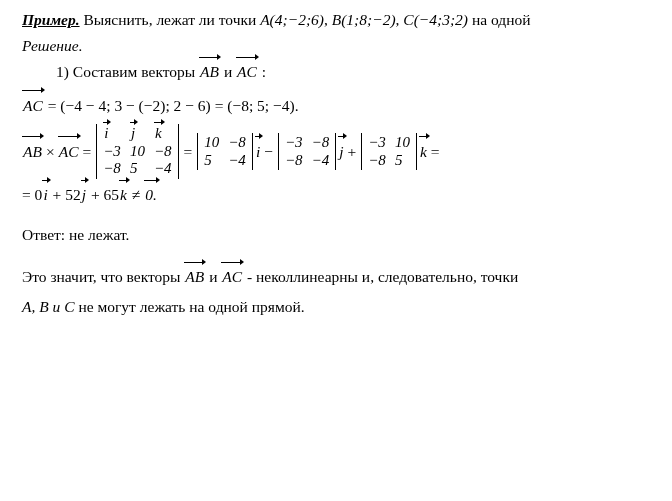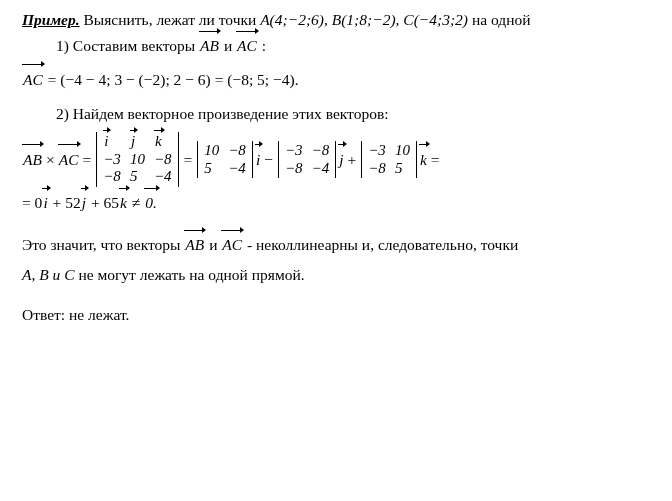--- a/index.html
+++ b/index.html
@@ -144,40 +144,37 @@
     <span class="line">
       <span class="underline-bi">Пример.</span>
       <span>Выяснить, лежат ли точки</span>
       <span class="it">A(4;−2;6)</span><span>,</span>
       <span class="it">B(1;8;−2)</span><span>,</span>
       <span class="it">C(−4;3;2)</span>
       <span>на одной</span>
     </span>
   </div>
 
+  <div class="para it">Решение.</div>
 
   <div class="para">
     <span class="indent"></span><span>1)</span>
     <span>Составим векторы</span>
     <span class="vec small"><span class="arw"></span><span>AB</span></span>
     <span>и</span>
     <span class="vec small"><span class="arw"></span><span>AC</span></span>
     <span>:</span>
   </div>
 
 
   <div class="para" style="margin-top:10px">
     <span class="vec"><span class="arw"></span><span>AC</span></span>
     <span>= (−4 − 4; 3 − (−2); 2 − 6) = (−8; 5; −4).</span>
   </div>
 
-  <div class="para" style="margin-top:10px">
-    <span class="indent"></span><span>2)</span>
-    <span>Найдем векторное произведение этих векторов:</span>
-  </div>
 
   <div class="eqrow">
     <span class="vec"><span class="arw"></span><span>AB</span></span>
     <span class="op">×</span>
     <span class="vec"><span class="arw"></span><span>AC</span></span>
     <span class="op">=</span>
 
     <span class="det">
       <table>
         <tbody>
@@ -256,34 +253,34 @@
 
     <span class="op">=</span>
   </div>
 
   <div class="para" style="margin-top:4px">
     <span>= 0</span><span class="uvec"><span class="arw"></span><span>i</span></span>
     <span>+ 52</span><span class="uvec"><span class="arw"></span><span>j</span></span>
     <span>+ 65</span><span class="uvec"><span class="arw"></span><span>k</span></span>
     <span>≠</span>
     <span class="uvec"><span class="arw"></span><span>0.</span></span>
+  </div>
+
+  <div class="para" style="margin-top:16px">
+    <span>Ответ:</span>
+    <span>не лежат.</span>
   </div>
 
   <div class="para" style="margin-top:18px">
     <span class="line">
       <span>Это значит, что векторы</span>
       <span class="vec small"><span class="arw"></span><span>AB</span></span>
       <span>и</span>
       <span class="vec small"><span class="arw"></span><span>AC</span></span>
       <span>- неколлинеарны и, следовательно, точки</span>
     </span>
     <div class="line" style="margin-top:6px">
       <span class="it">A, B и C</span>
       <span>не могут лежать на одной прямой.</span>
     </div>
   </div>
 
-  <div class="para" style="margin-top:16px">
-    <span>Ответ:</span>
-    <span>не лежат.</span>
-  </div>
-
 </div>
 
 </body></html>

